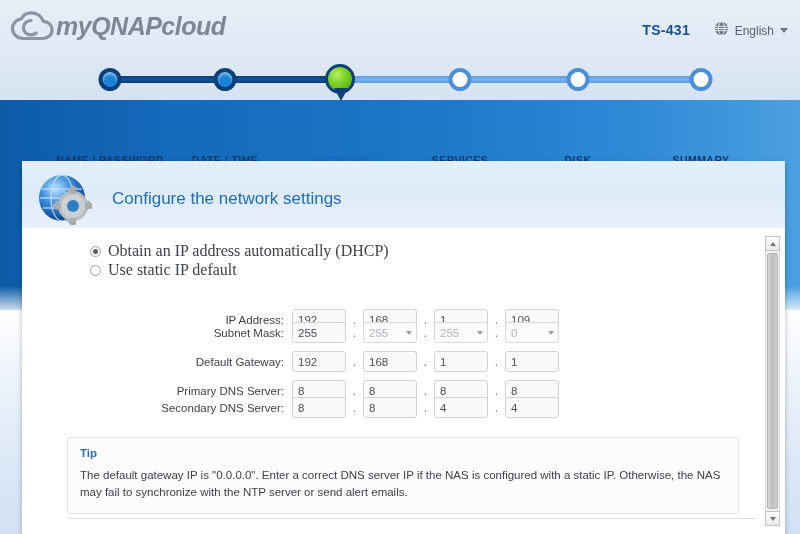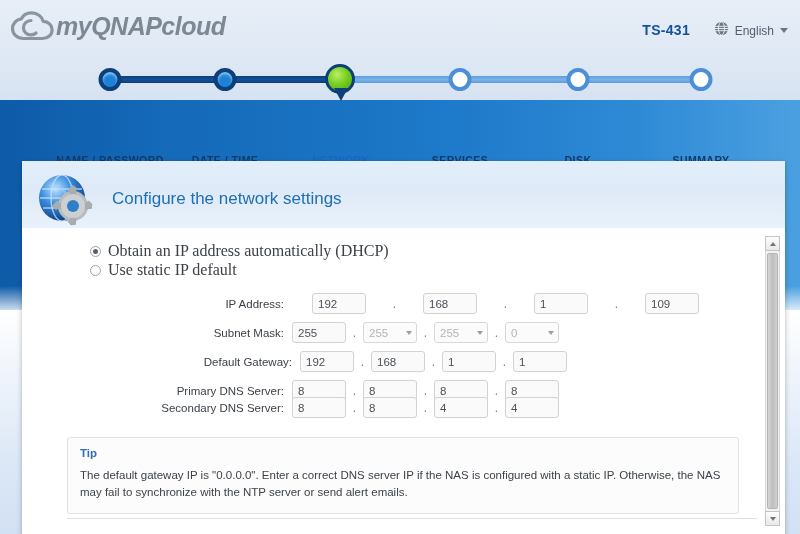--- a/index.html
+++ b/index.html
@@ -197,21 +197,21 @@
 
   <div class="radio-row" style="left:68px;top:81px;">
     <span class="radio on"></span>
     <span class="radio-lbl">Obtain an IP address automatically (DHCP)</span>
   </div>
   <div class="radio-row" style="left:68px;top:100px;">
     <span class="radio"></span>
     <span class="radio-lbl">Use static IP default</span>
   </div>
 
-  <div class="frow" style="left:78px;top:132px;gap:20px;">
+  <div class="frow" style="left:78px;top:148px;">
     <span class="flabel">IP Address:</span>
     <input class="oct" value="192" style="">
     <span class="dot">.</span>
     <input class="oct" value="168" style="">
     <span class="dot">.</span>
     <input class="oct" value="1" style="">
     <span class="dot">.</span>
     <input class="oct" value="109" style="">
   </div>
 
@@ -228,21 +228,21 @@
       <span>255</span>
       <i></i>
     </span>
     <span class="dot">.</span>
     <span class="sel">
       <span>0</span>
       <i></i>
     </span>
   </div>
 
-  <div class="frow" style="left:86px;top:190px;">
+  <div class="frow" style="left:78px;top:190px;">
     <span class="flabel">Default Gateway:</span>
     <input class="oct" value="192" style="">
     <span class="dot">.</span>
     <input class="oct" value="168" style="">
     <span class="dot">.</span>
     <input class="oct" value="1" style="">
     <span class="dot">.</span>
     <input class="oct" value="1" style="">
   </div>
 

